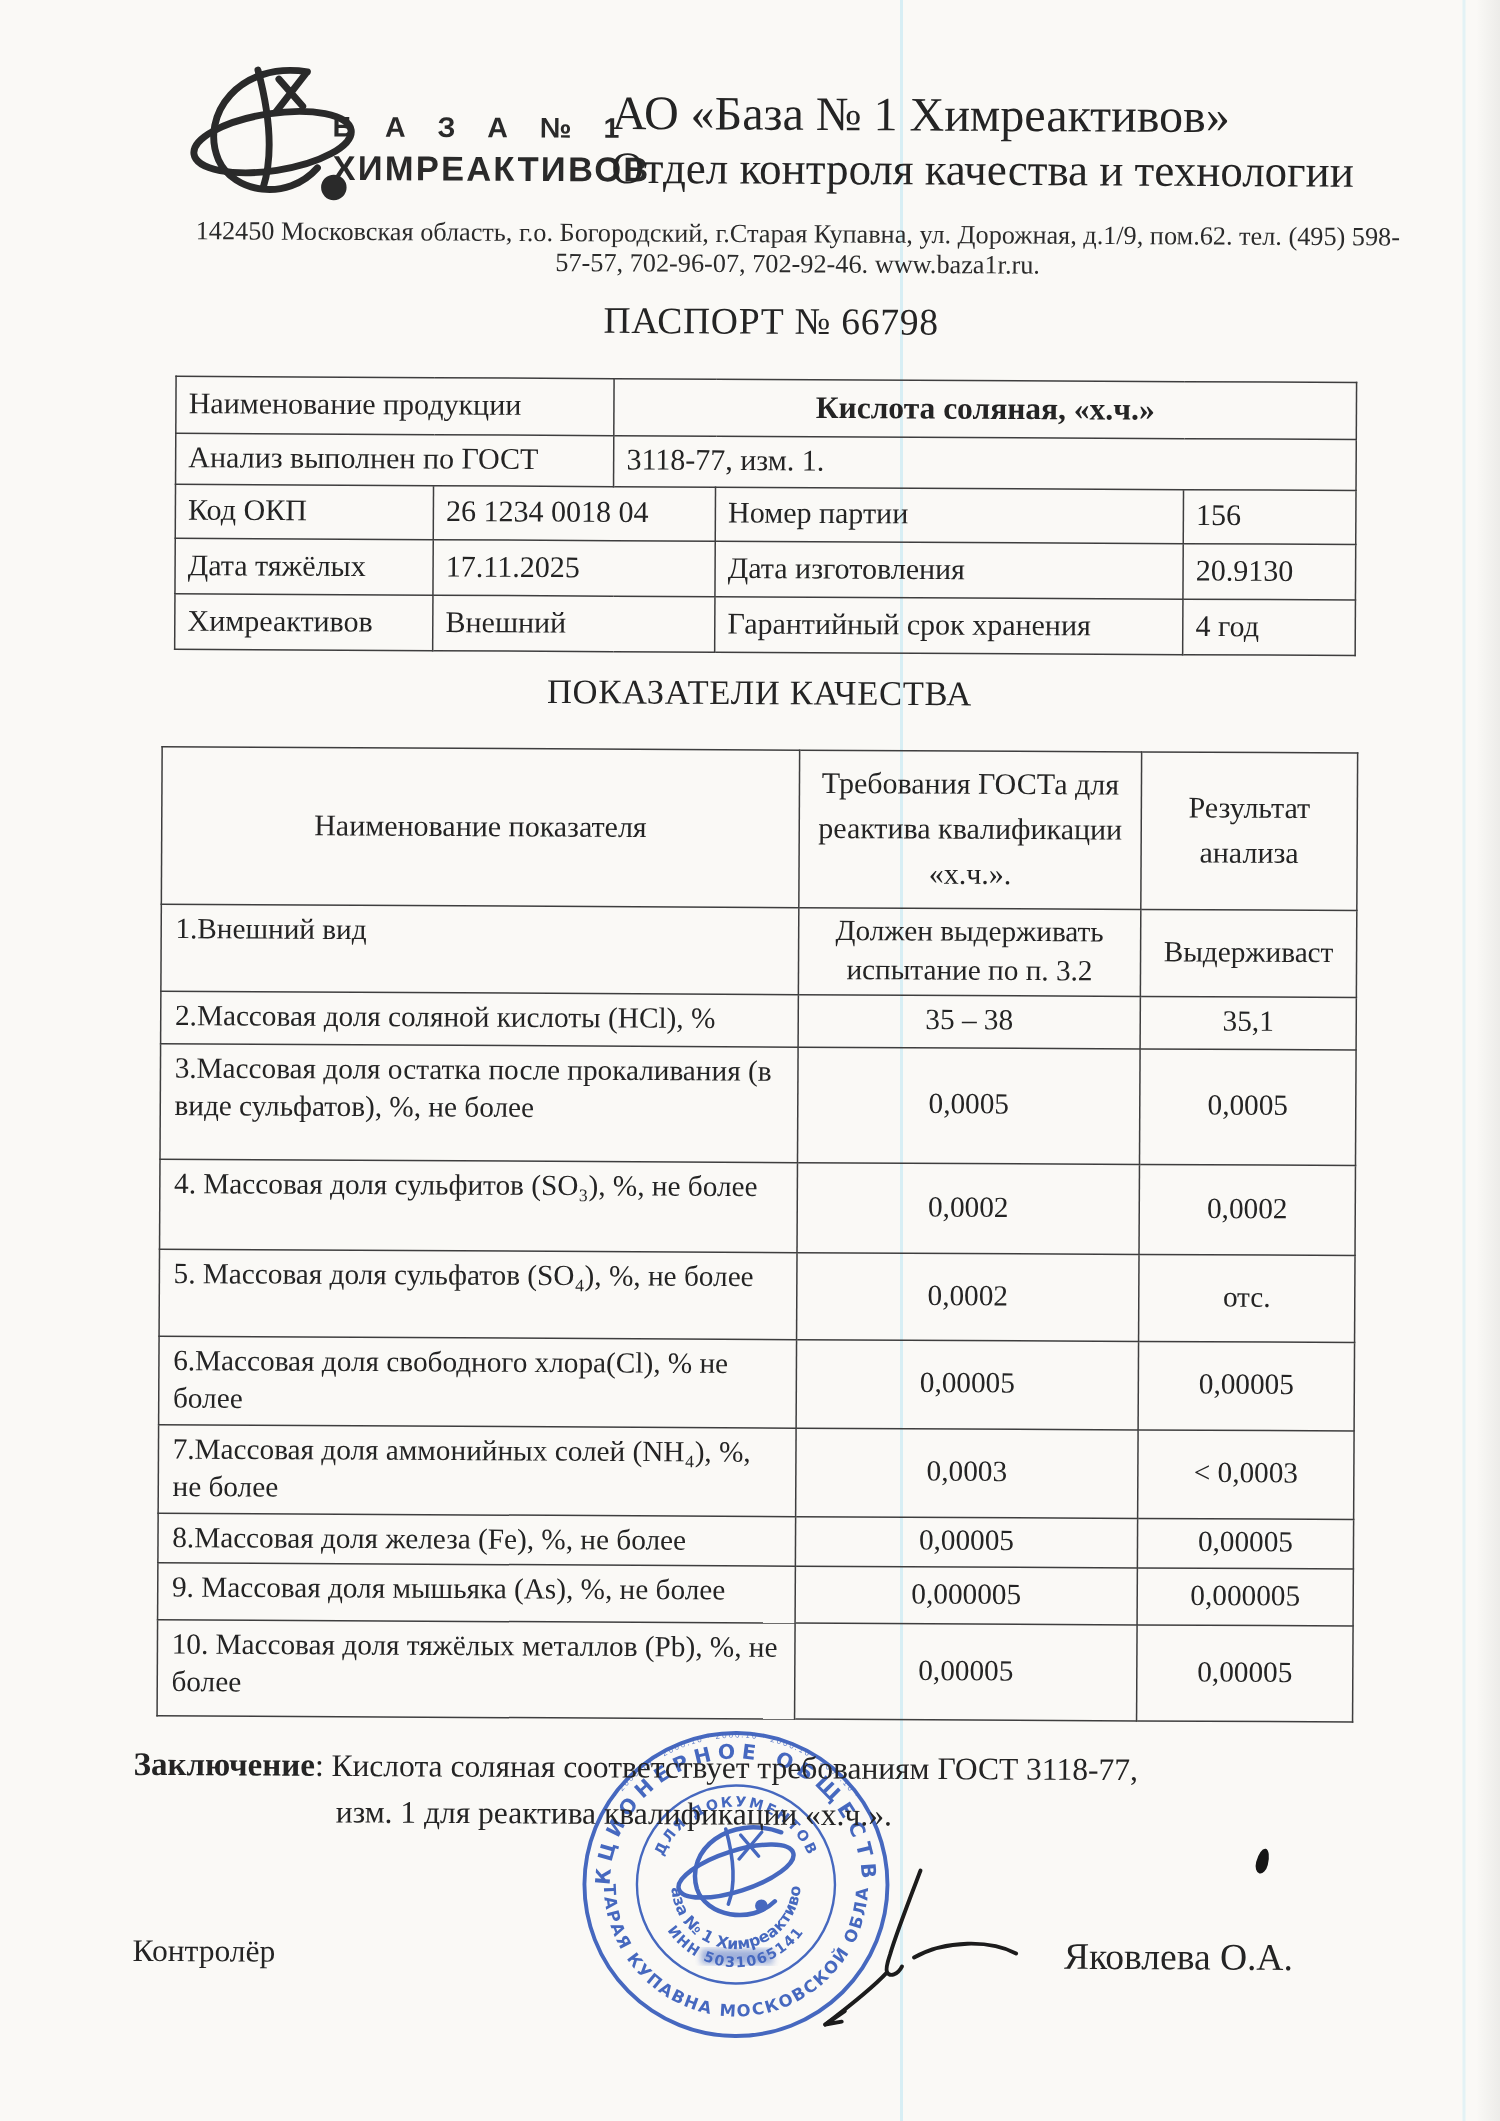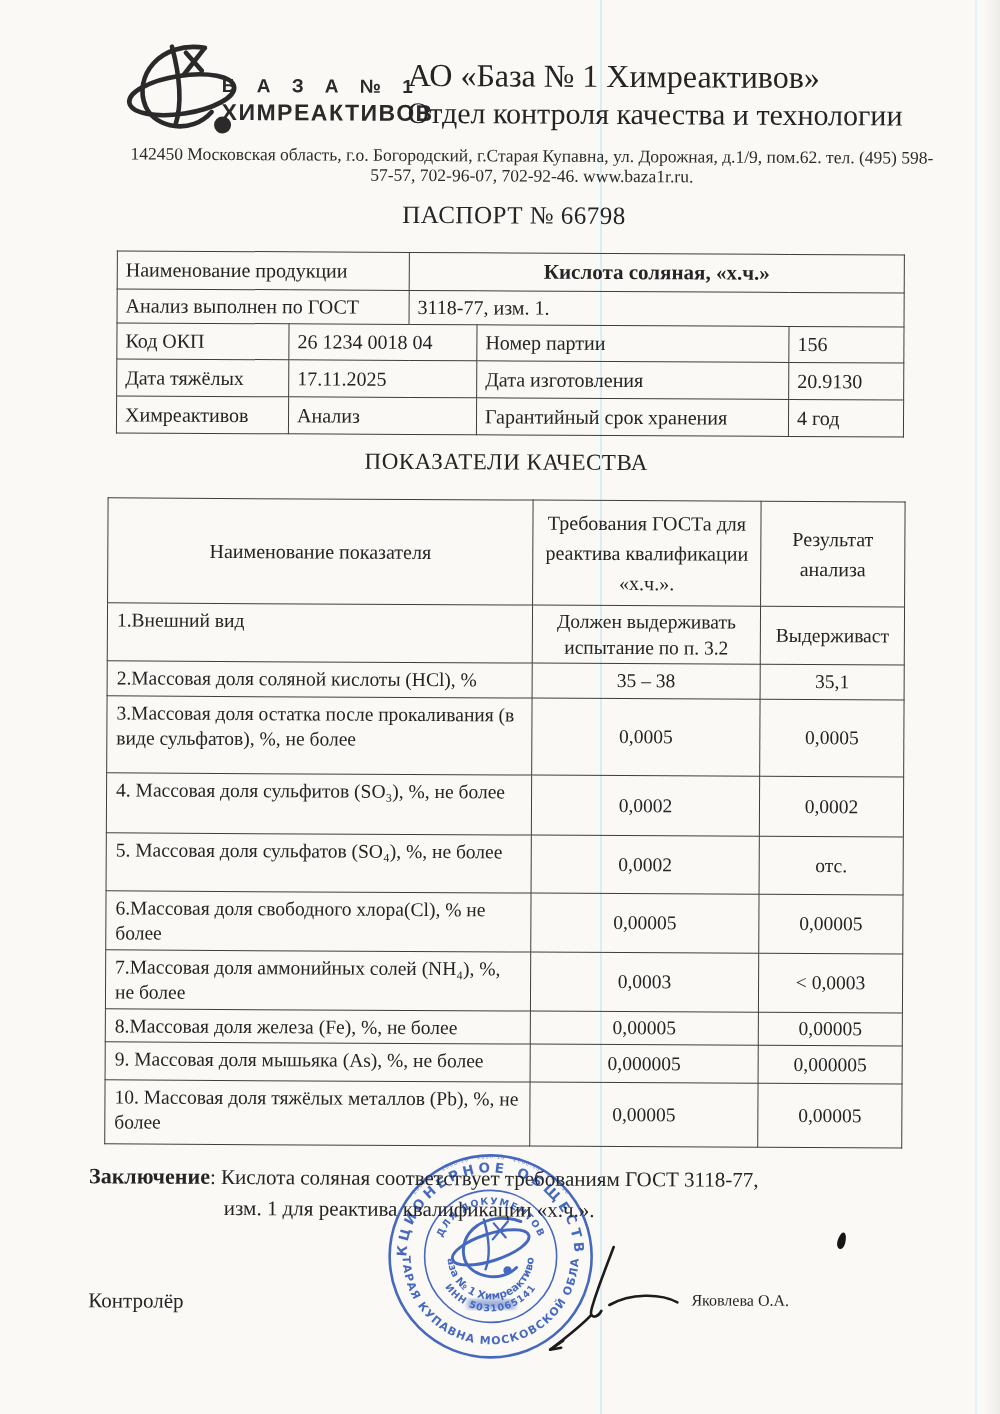--- a/index.html
+++ b/index.html
@@ -61,21 +61,21 @@
   .conclusion{position:absolute;left:95px;top:1160px;width:800px;font-size:21px;line-height:1.45;z-index:2;}
   .conclusion .lbl{font-weight:bold;font-size:22px;}
   .conclusion .line2{margin-left:135px;}
 
   .stamp{position:absolute;left:390px;top:1147px;z-index:1;opacity:.88;}
   .signature{position:absolute;left:540px;top:1238px;z-index:3;}
   .ink-mark{position:absolute;left:844px;top:1228px;width:8px;height:17px;background:#161616;
     border-radius:50% 50% 50% 50%/60% 60% 40% 40%;transform:rotate(14deg);z-index:3;}
 
   .sign-row-label{position:absolute;left:95px;top:1288px;font-size:21px;}
-  .sign-row-name{position:absolute;left:698px;top:1288px;font-size:16px;}
+  .sign-row-name{position:absolute;left:716px;top:1288px;font-size:25px;}
 </style>
 </head>
 <body>
 
 <div class="page">
   <div class="streak" style="left:600px;"></div>
   <div class="streak" style="left:975px;opacity:.3;"></div>
   <div class="edge-shade"></div>
 
   <div class="tilt">
@@ -132,21 +132,21 @@
         <td>156</td>
       </tr>
       <tr>
         <td>Дата тяжёлых</td>
         <td colspan="2">17.11.2025</td>
         <td>Дата изготовления</td>
         <td>20.9130</td>
       </tr>
       <tr>
         <td>Химреактивов</td>
-        <td colspan="2">Анализ</td>
+        <td colspan="2">Внешний</td>
         <td>Гарантийный срок хранения</td>
         <td>4 год</td>
       </tr>
     </tbody>
       </table>
 
     <div class="section-title">ПОКАЗАТЕЛИ КАЧЕСТВА</div>
 
     <table class="qt">
       <colgroup>

